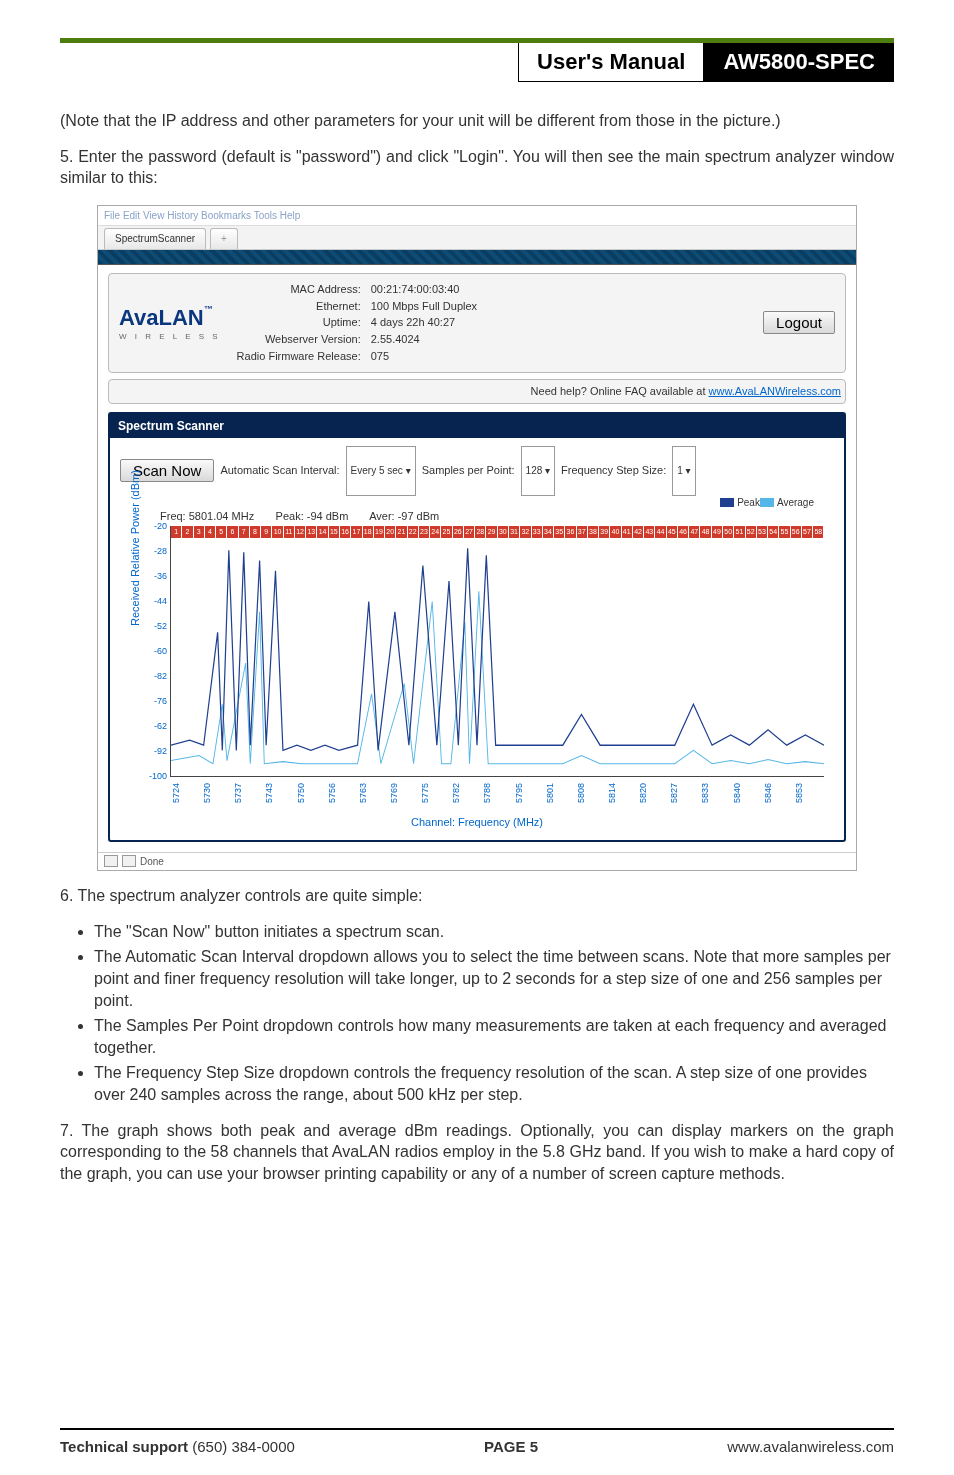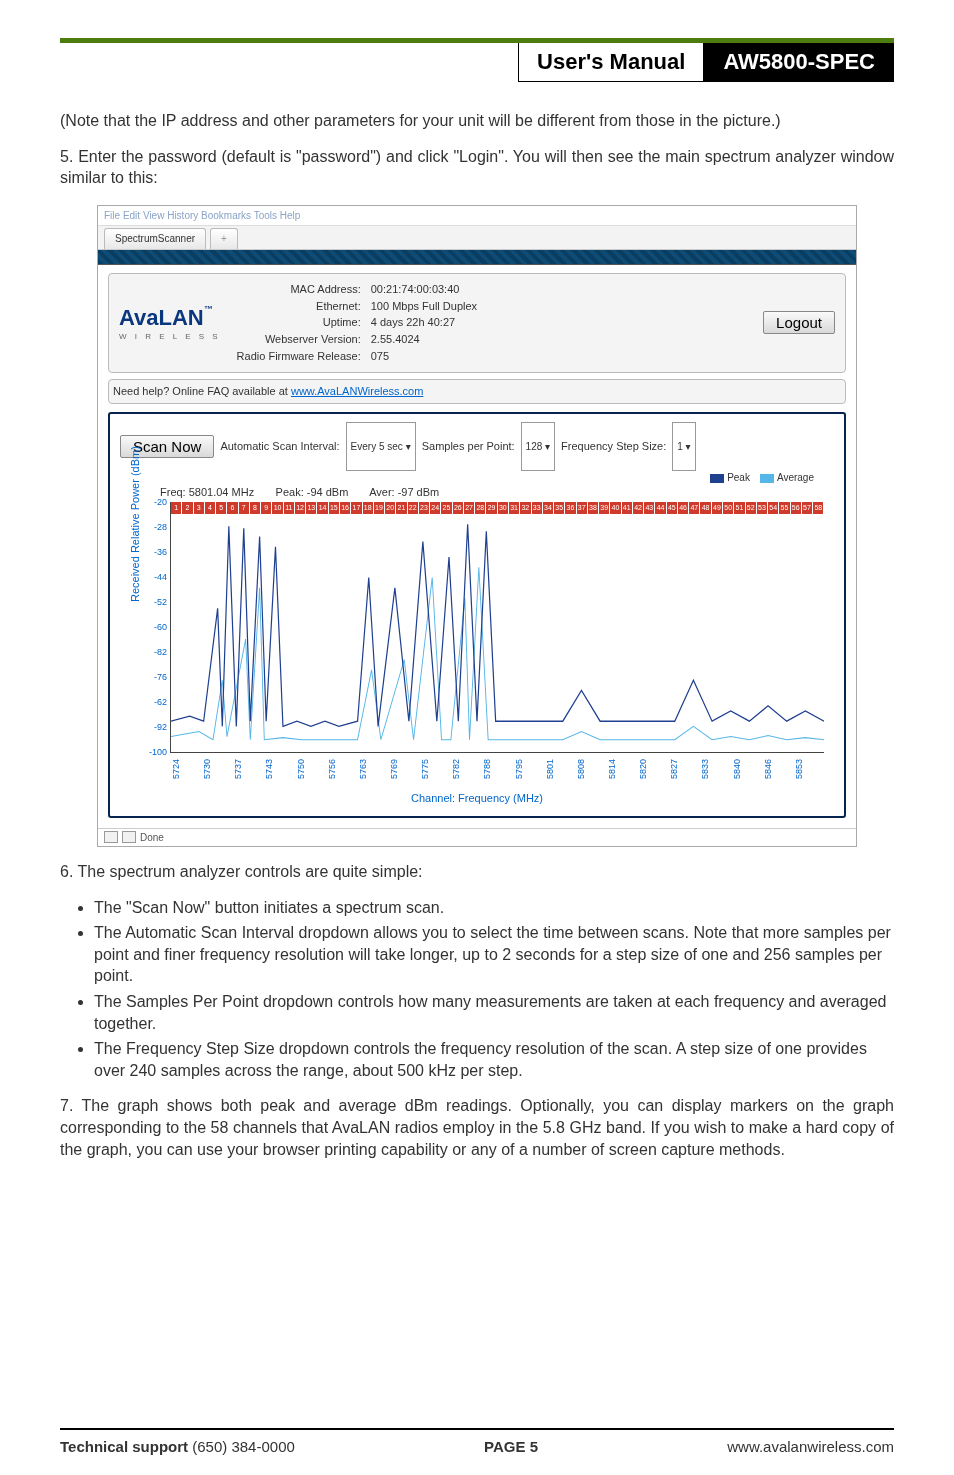--- a/index.html
+++ b/index.html
@@ -19,30 +19,30 @@
   .tab,.tabnew{border:1px solid #bbb;border-bottom:none;border-radius:3px 3px 0 0;padding:3px 10px;background:linear-gradient(#fff,#e8e8e8);font-size:10px}
   .tabnew{color:#999}
   .ie{height:14px;background:repeating-linear-gradient(45deg,#0a3d62 0 4px,#0f4c75 4px 8px);border-bottom:1px solid #555}
   .toolpanel{border:1px solid #bbb;border-radius:4px;margin:8px 10px 6px;padding:8px 10px;background:#f4f4f4;display:flex;align-items:center;gap:16px;font-size:11px}
   .logo{font-family:"Trebuchet MS",sans-serif;font-size:22px;font-weight:bold;color:#0a377e}
   .logo .tm{font-size:9px;vertical-align:top}
   .sub{font-size:8px;letter-spacing:3px;color:#666}
   .kv{display:grid;grid-template-columns:auto auto;column-gap:10px;row-gap:2px;font-size:11px}
   .kv .k{text-align:right;color:#333}
   .btn{background:linear-gradient(#fafafa,#d9d9d9);border:1px solid #888;border-radius:2px;padding:2px 12px;font-size:15px}
-  .faqbar{border:1px solid #bbb;border-radius:4px;margin:0 10px;padding:4px;text-align:left;font-size:11px;background:#f4f4f4}
+  .faqbar{border:1px solid #bbb;border-radius:4px;margin:0 10px;padding:4px;text-align:right;font-size:11px;background:#f4f4f4}
   .faqbar a{color:#06c;text-decoration:underline}
   .panel{border:2px solid #06244f;border-radius:3px;margin:8px 10px 10px;background:#fff}
   .panelhead{background:#06244f;color:#fff;padding:4px 8px;font-weight:bold;font-size:12px}
   .panelbody{padding:8px 10px}
   .controls{display:flex;align-items:center;gap:6px;font-size:11px}
   .sel{border:1px solid #999;background:#fff;padding:17px 4px;font-size:10px}
   .markers{text-align:center;font-size:11px;margin:10px 0 4px}
   .markers input{vertical-align:middle}
-  .legend{display:flex;justify-content:flex-end;gap:10px;font-size:10px;padding-right:20px}
+  .legend{display:flex;justify-content:flex-end;font-size:10px;padding-right:20px}
   .sw{display:inline-block;width:14px;height:9px;margin-right:3px;vertical-align:middle}
   .meta{font-size:11px;padding-left:40px;margin-bottom:2px}
   .chartwrap{position:relative;margin:2px 10px 2px 10px}
   .yaxis{position:absolute;left:-2px;top:100px;transform:rotate(-90deg);transform-origin:left top;font-size:11px;color:#06c}
   .chart{position:relative;height:250px;margin-left:40px;border-left:1px solid #444;border-bottom:1px solid #444;background:#fff}
   .yt{position:absolute;left:-34px;width:30px;text-align:right;font-size:9px;color:#06c;transform:translateY(-50%)}
   .chmarks{position:absolute;left:0;right:0;top:0;height:12px;display:flex}
   .chmarks span{flex:1;text-align:center;font-size:7px;background:#d03a2b;border-right:1px solid #fff;color:#fff;line-height:12px}
   .plot{position:absolute;left:0;right:0;top:14px;bottom:0}
   .plot svg{width:100%;height:100%;display:block}
@@ -97,20 +97,21 @@
         <div style="margin-left:auto">
           <button class="btn">Logout</button>
         </div>
       </div>
 
       <div class="faqbar">
         <span>Need help?   Online FAQ available at </span><a>www.AvaLANWireless.com</a>
       </div>
 
       <div class="panel">
+        <div class="panelhead">Spectrum Scanner</div>
         <div class="panelbody">
           <div class="controls">
             <button class="btn">Scan Now</button>
             <span>Automatic Scan Interval:</span>
             <span class="sel"><span>Every 5 sec</span> ▾</span>
             <span>Samples per Point:</span>
             <span class="sel"><span>128</span> ▾</span>
             <span>Frequency Step Size:</span>
             <span class="sel"><span>1</span> ▾</span>
           </div>

